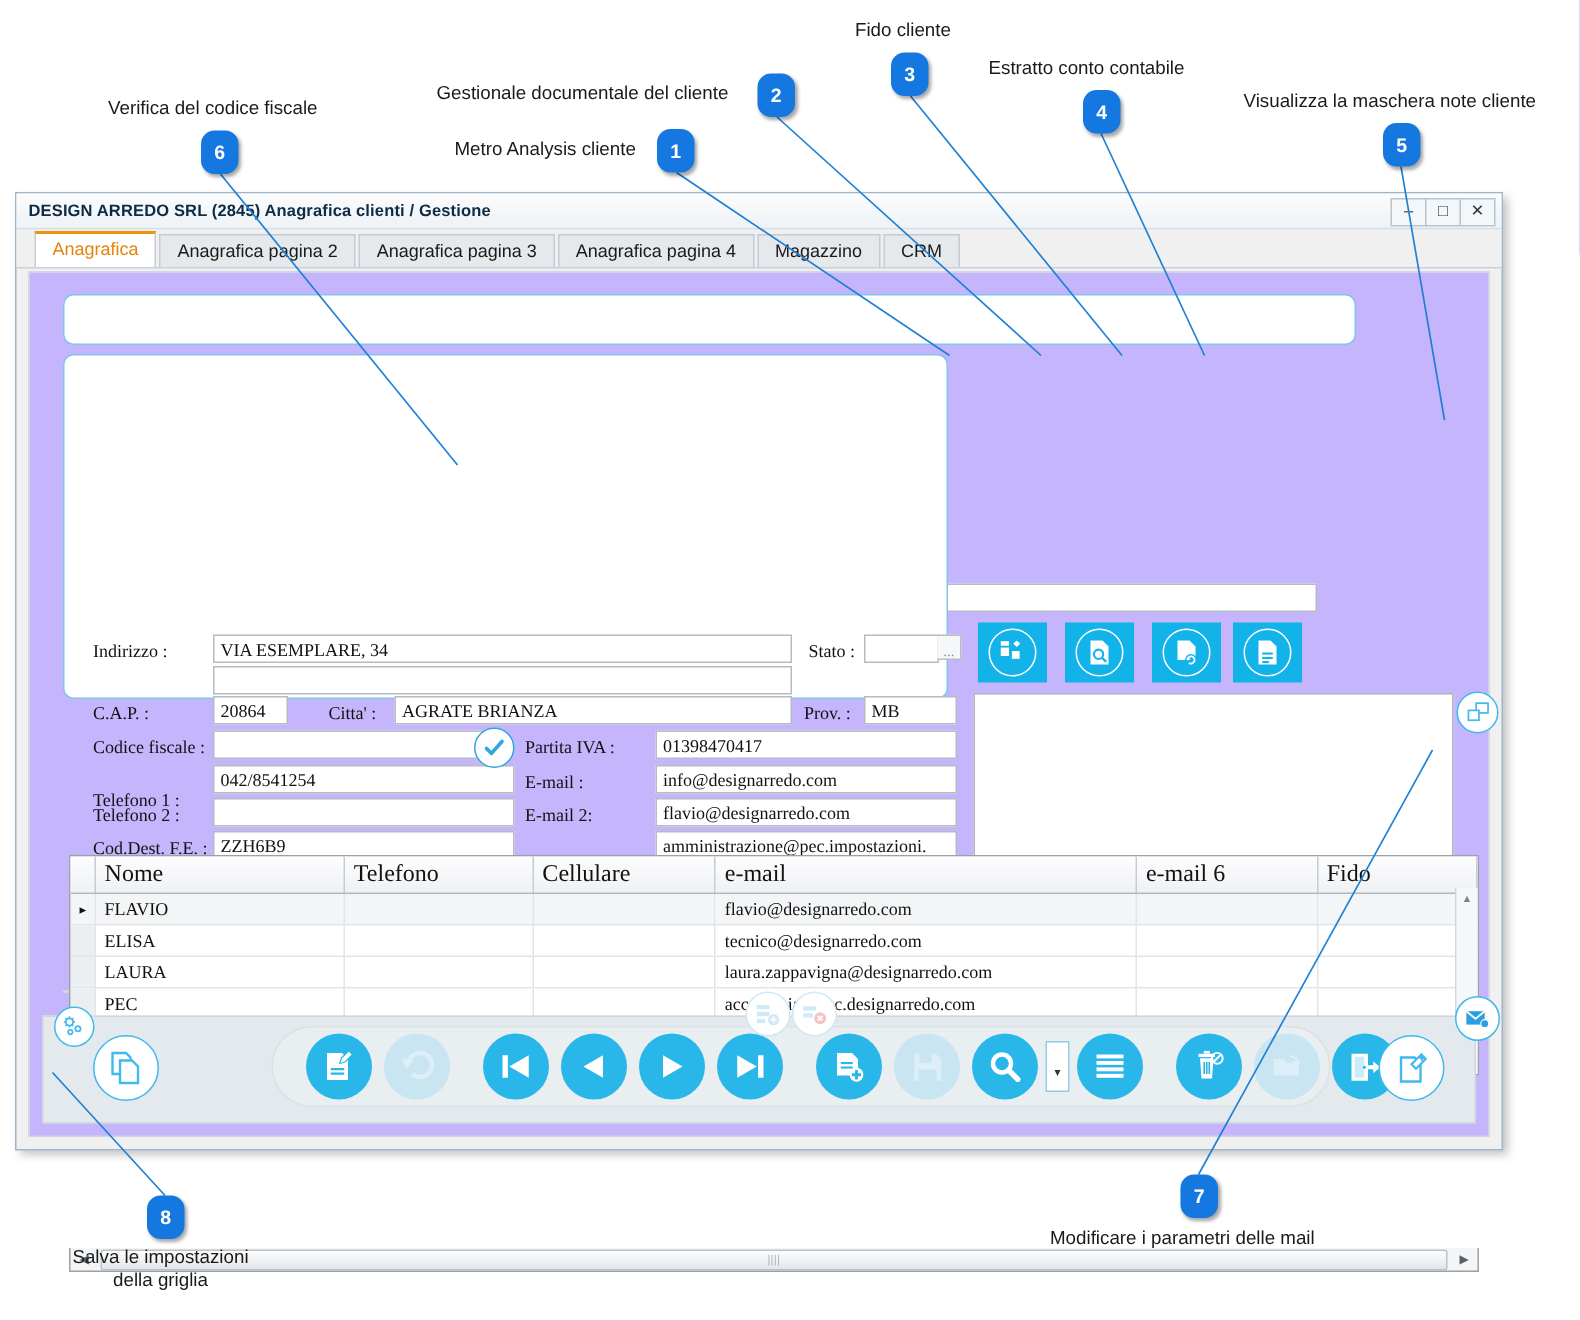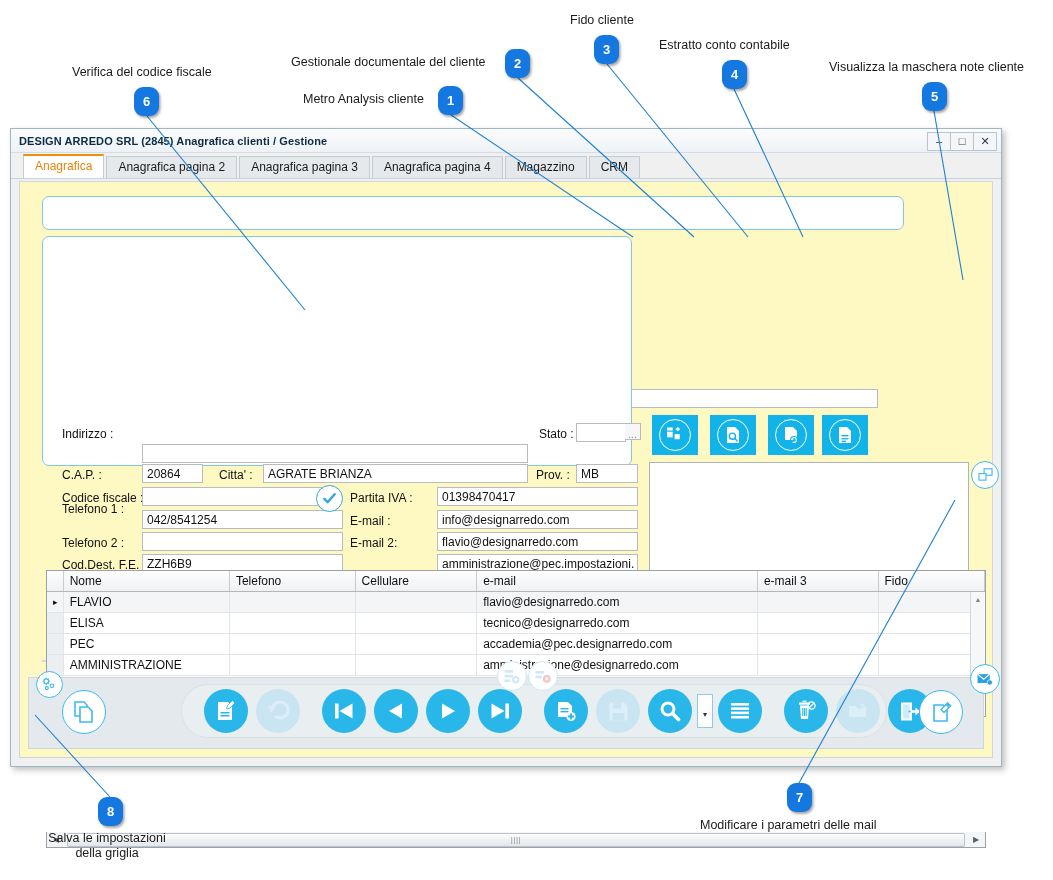--- a/index.html
+++ b/index.html
@@ -53,21 +53,21 @@
     background:#e6e9ec;border:1px solid #c3ccd4;border-bottom:none;
     margin-right:2px;box-sizing:border-box;
   }
   .tab.active{
     background:#ffffff;color:#e8820c;border-top:2px solid #f0900f;
     height:24px;line-height:21px;
   }
   
   #content{
     position:absolute;left:8px;top:52px;right:8px;bottom:8px;
-    background:#fef9c3;border:1px solid #cfd6dd;box-sizing:border-box;
+    background:#c4b5fd;border:1px solid #cfd6dd;box-sizing:border-box;font-family:Liberation Serif, serif;
   }
   
   .groupbox{
     position:absolute;border:1px solid #7fc6e8;border-radius:7px;
     box-sizing:border-box;background:#fff;
   }
   #hdr-box{left:22px;top:14px;width:862px;height:34px;}
   #main-box{left:22px;top:54px;width:590px;height:230px;}
 
   .lbl{position:absolute;font-size:12px;color:#111;}
@@ -124,21 +124,21 @@
   #grid{
     position:absolute;left:26px;top:388px;width:940px;height:147px;
     border:1px solid #9aa1a7;background:#fff;box-sizing:border-box;
     font-size:12px;
   }
   #grid table{border-collapse:collapse;width:100%;table-layout:fixed;}
   #grid th{
     background:linear-gradient(#fdfdfe,#eff1f3);
     border-right:1px solid #c8ccd0;border-bottom:1px solid #b2b7bc;
     font-weight:normal;text-align:left;padding:3px 6px;height:20px;
-    box-sizing:border-box;color:#111;font-size:12px;
+    box-sizing:border-box;color:#111;font-size:16px;
   }
   #grid td{
     border-right:1px solid #e2e5e8;border-bottom:1px solid #e2e5e8;
     padding:2px 6px;height:21px;box-sizing:border-box;color:#111;
     white-space:nowrap;overflow:hidden;
   }
   #grid tr.sel td{background:#f3f5f7;}
   .rowhdr{width:16px;background:#eceff1;border-right:1px solid #c8ccd0;text-align:center;color:#444;font-size:9px;padding:0;}
   
   #grid-vscroll{
@@ -209,39 +209,40 @@
 
     <div class="groupbox" id="hdr-box"></div>
     <div class="lbl b" style="left:42px;top:211px;">Codice :</div>
     <div class="fld" style="left:125px;top:207px;width:110px;">2845</div>
     <div class="lbl b" style="left:270px;top:211px;">Rag. sociale :</div>
     <div class="fld" style="left:355px;top:207px;width:503px;">DESIGN ARREDO SRL</div>
 
     <div class="groupbox" id="main-box"></div>
 
     <div class="lbl" style="left:42px;top:245px;">Indirizzo :</div>
+    <div class="fld" style="left:122px;top:241px;width:386px;">VIA ESEMPLARE, 34</div>
     <div class="lbl" style="left:519px;top:245px;">Stato :</div>
     <div class="fld" style="left:556px;top:241px;width:50px;"></div>
     <div class="ellipsis-btn" style="left:605px;top:241px;">...</div>
 
     <div class="fld" style="left:122px;top:262px;width:386px;"></div>
 
     <div class="lbl" style="left:42px;top:286px;">C.A.P. :</div>
-    <div class="fld" style="left:122px;top:282px;width:61px;">20864</div>
+    <div class="fld" style="left:122px;top:282px;width:50px;">20864</div>
     <div class="lbl" style="left:199px;top:286px;text-align:center;">Citta' :</div>
     <div class="fld" style="left:243px;top:282px;width:265px;">AGRATE BRIANZA</div>
     <div class="lbl" style="left:516px;top:286px;">Prov. :</div>
     <div class="fld" style="left:556px;top:282px;width:62px;">MB</div>
 
     <div class="lbl" style="left:42px;top:309px;">Codice fiscale :</div>
     <div class="fld" style="left:122px;top:305px;width:180px;"></div>
     <div class="lbl" style="left:330px;top:309px;">Partita IVA :</div>
     <div class="fld" style="left:417px;top:305px;width:201px;">01398470417</div>
 
-    <div class="lbl" style="left:42px;top:320px;">Telefono 1 :</div>
+    <div class="lbl" style="left:42px;top:344px;">Telefono 1 :</div>
     <div class="fld" style="left:122px;top:328px;width:201px;">042/8541254</div>
     <div class="lbl" style="left:330px;top:332px;">E-mail :</div>
     <div class="fld" style="left:417px;top:328px;width:201px;">info@designarredo.com</div>
 
     <div class="lbl" style="left:42px;top:354px;">Telefono 2 :</div>
     <div class="fld" style="left:122px;top:350px;width:201px;"></div>
     <div class="lbl" style="left:330px;top:354px;">E-mail 2:</div>
     <div class="fld" style="left:417px;top:350px;width:201px;">flavio@designarredo.com</div>
 
     <div class="lbl" style="left:42px;top:376px;">Cod.Dest. F.E. :</div>
@@ -357,40 +358,49 @@
             <col style="width:119px">
             <col style="width:105px">
         </colgroup>
         <thead>
           <tr>
             <th class="rowhdr"></th>
             <th>Nome</th>
             <th>Telefono</th>
             <th>Cellulare</th>
             <th>e-mail</th>
-            <th>e-mail 3</th>
+            <th>e-mail 6</th>
             <th>Fido</th>
           </tr>
         </thead>
         <tbody>
           <tr class="sel">
             <td class="rowhdr">▸</td>
             <td>FLAVIO</td>
             <td></td>
             <td></td>
             <td>flavio@designarredo.com</td>
             <td></td>
             <td></td>
           </tr>
           <tr>
             <td class="rowhdr"></td>
             <td>ELISA</td>
             <td></td>
             <td></td>
             <td>tecnico@designarredo.com</td>
+            <td></td>
+            <td></td>
+          </tr>
+          <tr>
+            <td class="rowhdr"></td>
+            <td>LAURA</td>
+            <td></td>
+            <td></td>
+            <td>laura.zappavigna@designarredo.com</td>
             <td></td>
             <td></td>
           </tr>
           <tr>
             <td class="rowhdr"></td>
             <td>PEC</td>
             <td></td>
             <td></td>
             <td>accademia@pec.designarredo.com</td>
             <td></td>

